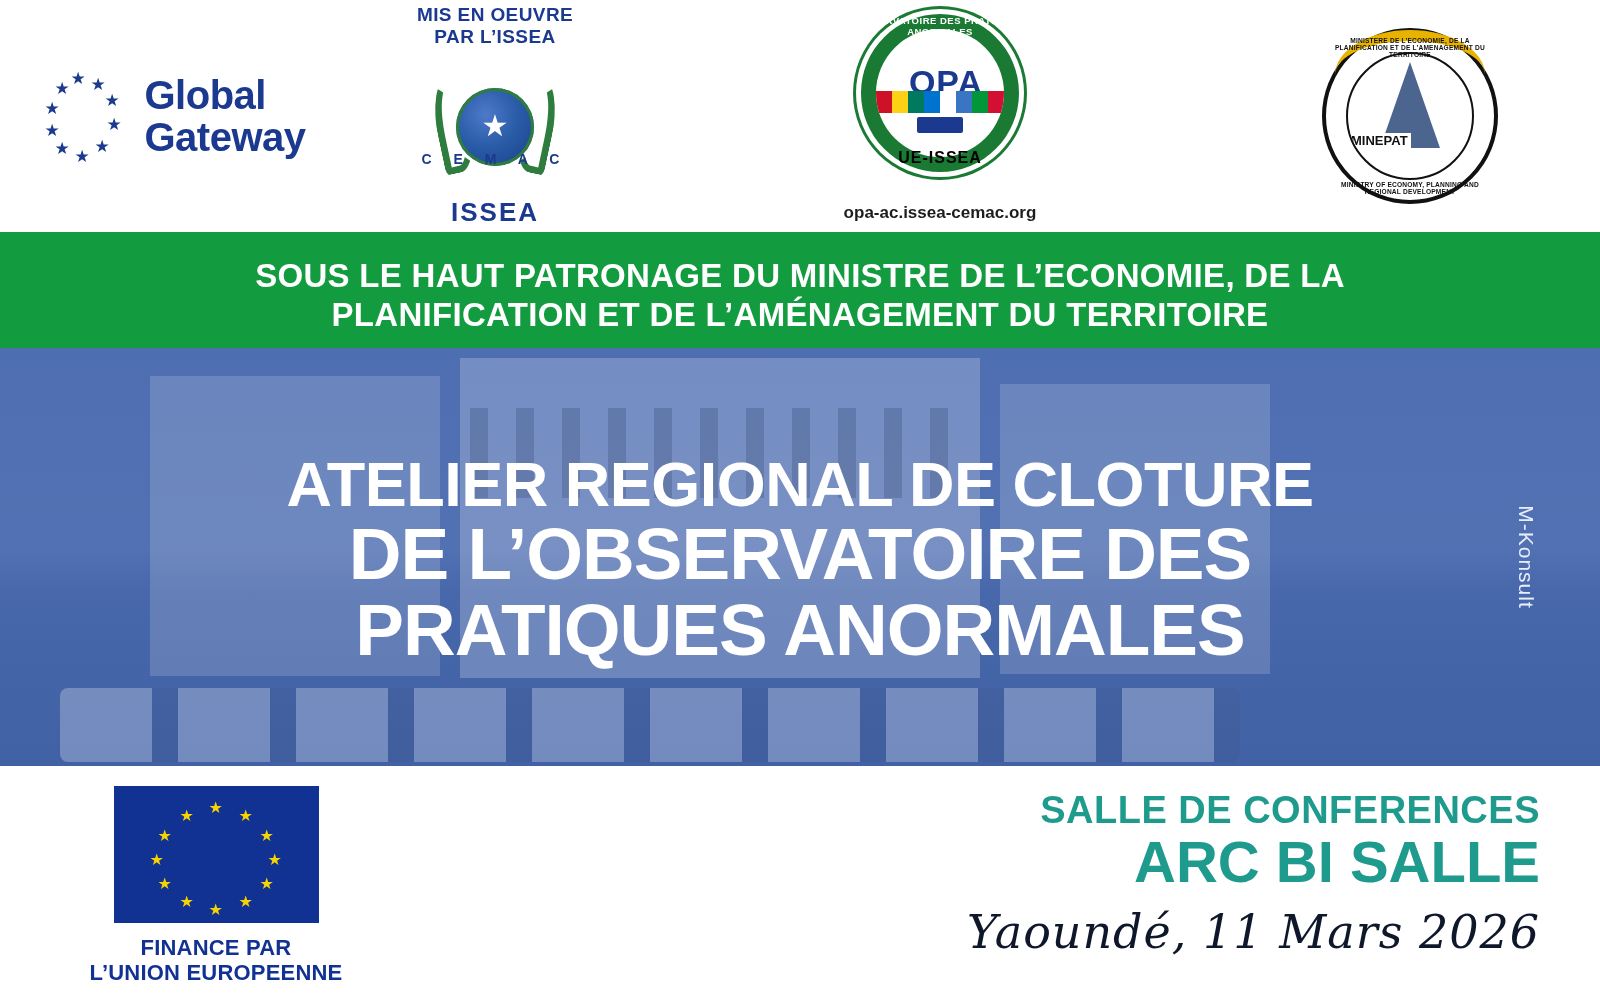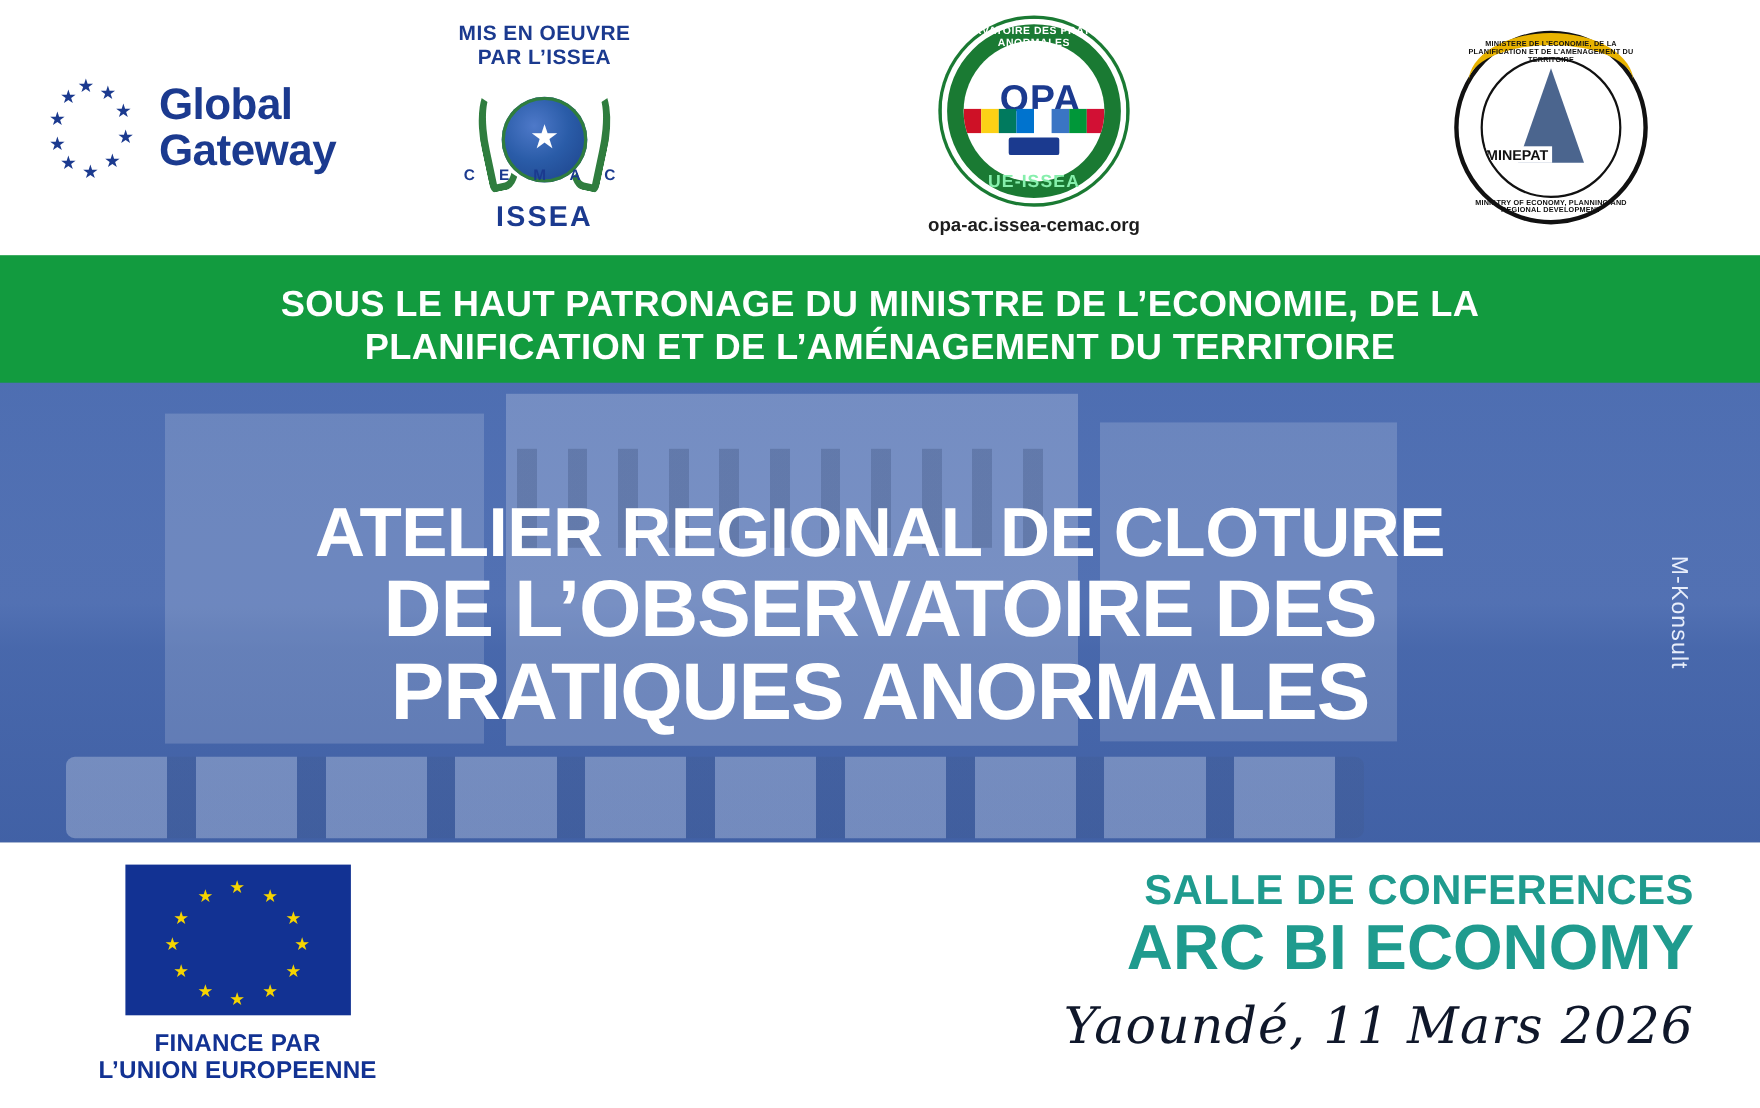--- a/index.html
+++ b/index.html
@@ -23,20 +23,21 @@
     display: flex;
     align-items: center;
   }
   .logo-slot {
     height: 232px;
     display: flex;
     flex-direction: column;
     align-items: center;
     justify-content: center;
     position: relative;
+    gap: 16px;
   }
   .slot-gg { width: 330px; }
   .slot-cemac { width: 330px; }
   .slot-opa { width: 560px; }
   .slot-minepat { width: 380px; }
 
   
   .gg-wrap { display: flex; align-items: center; gap: 14px; margin-left: 20px;}
   .gg-stars { position: relative; width: 86px; height: 92px; }
   .gg-stars span {
@@ -155,21 +156,21 @@
     text-align: center;
     font-size: 9.5px;
     font-weight: bold;
     color: #ffffff;
     letter-spacing: 0.5px;
   }
   .opa-ue-label {
     position: absolute;
     bottom: 10px; left: 0; width: 100%;
     text-align: center;
-    color: #86efac;
+    color: #000000;
     font-weight: bold;
     font-size: 16px;
     letter-spacing: 1px;
   }
   .opa-url {
     margin-top: 10px;
     color: #1d1d1d;
     font-weight: bold;
     font-size: 17px;
   }
@@ -498,17 +499,17 @@
         <span style="left:66px;  top:22px;">★</span>
       </div>
       <div class="eu-caption">
         <div>FINANCE PAR</div>
         <div>L’UNION EUROPEENNE</div>
       </div>
     </div>
 
     <div class="venue-block">
       <div class="venue-l1">SALLE DE CONFERENCES</div>
-      <div class="venue-l2">ARC BI ECONOMY</div>
+      <div class="venue-l2">ARC BI SALLE</div>
       <div class="venue-date">Yaoundé, 11 Mars 2026</div>
     </div>
   </div>
 </div>
 
 </body></html>

